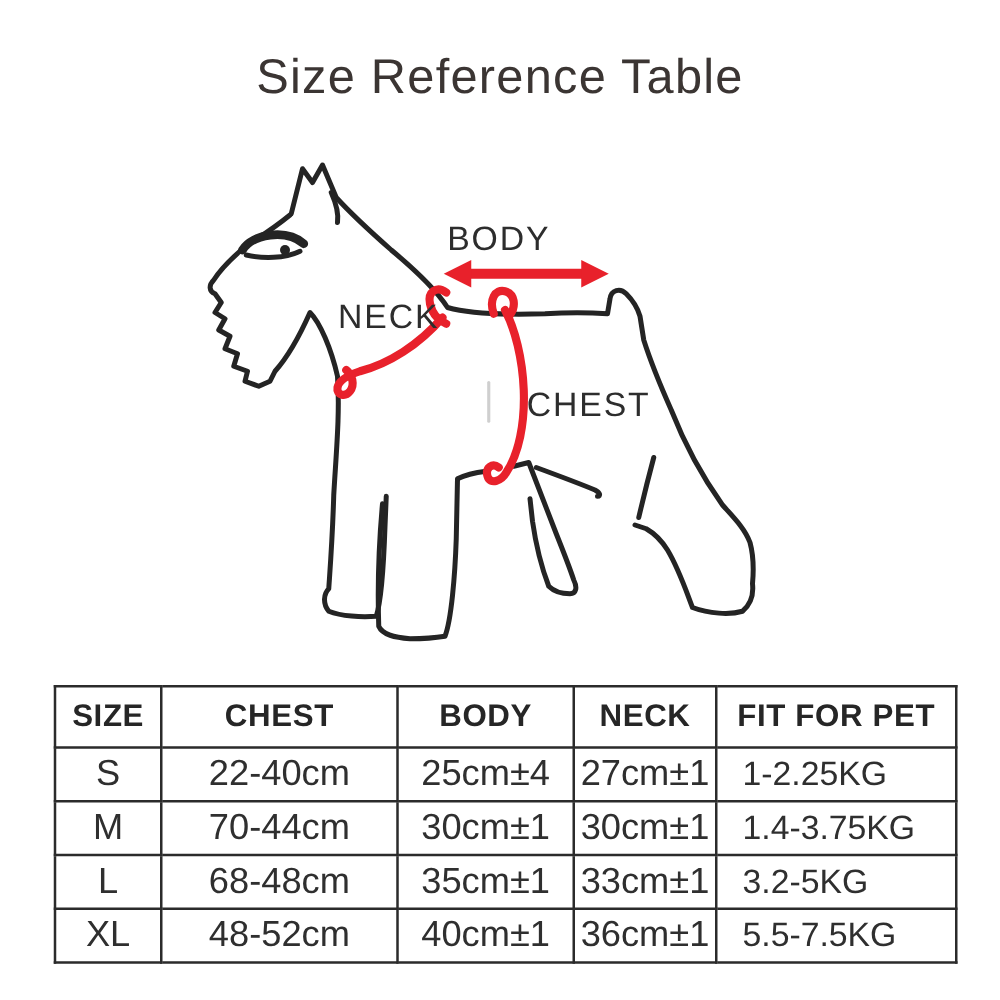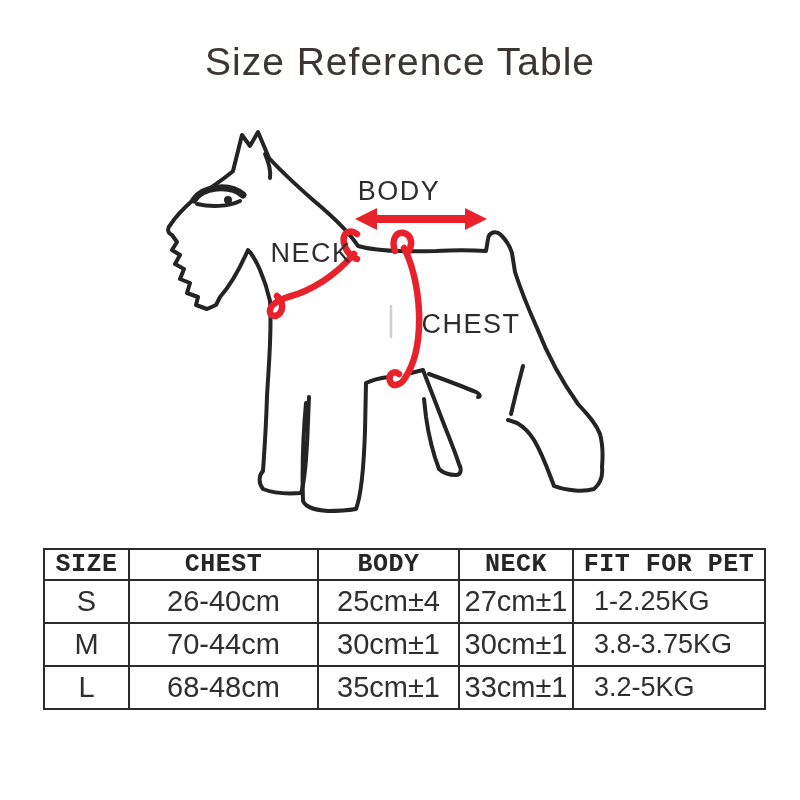--- a/index.html
+++ b/index.html
@@ -40,21 +40,21 @@
     color:#2f2f2f;
   }
   .size-table th, .size-table td{
     border:2px solid #2b2b2b;
     text-align:center;
     vertical-align:middle;
     padding:0;
     overflow:hidden;
     white-space:nowrap;
   }
-  .size-table thead tr{ height:31px;font-family:Liberation Mono, monospace; }
+  .size-table thead tr{ height:49px; }
   .size-table tbody tr{ height:43px; }
   .size-table th{
     font-size:25px;
     font-weight:bold;
     color:#262626;
     letter-spacing:0.5px;
   }
   .size-table td{
     font-size:29px;
     font-weight:normal;
@@ -164,33 +164,40 @@
       <th>SIZE</th>
       <th>CHEST</th>
       <th>BODY</th>
       <th>NECK</th>
       <th>FIT FOR PET</th>
     </tr>
   </thead>
   <tbody>
     <tr>
       <td>S</td>
-      <td>26-40cm</td>
+      <td>22-40cm</td>
       <td>25cm±4</td>
       <td>27cm±1</td>
       <td class="fit-cell">1-2.25KG</td>
     </tr>
     <tr>
       <td>M</td>
       <td>70-44cm</td>
       <td>30cm±1</td>
       <td>30cm±1</td>
-      <td class="fit-cell">3.8-3.75KG</td>
+      <td class="fit-cell">1.4-3.75KG</td>
     </tr>
     <tr>
       <td>L</td>
       <td>68-48cm</td>
       <td>35cm±1</td>
       <td>33cm±1</td>
       <td class="fit-cell">3.2-5KG</td>
     </tr>
+    <tr>
+      <td>XL</td>
+      <td>48-52cm</td>
+      <td>40cm±1</td>
+      <td>36cm±1</td>
+      <td class="fit-cell">5.5-7.5KG</td>
+    </tr>
   </tbody>
 </table>
 
 </body></html>

